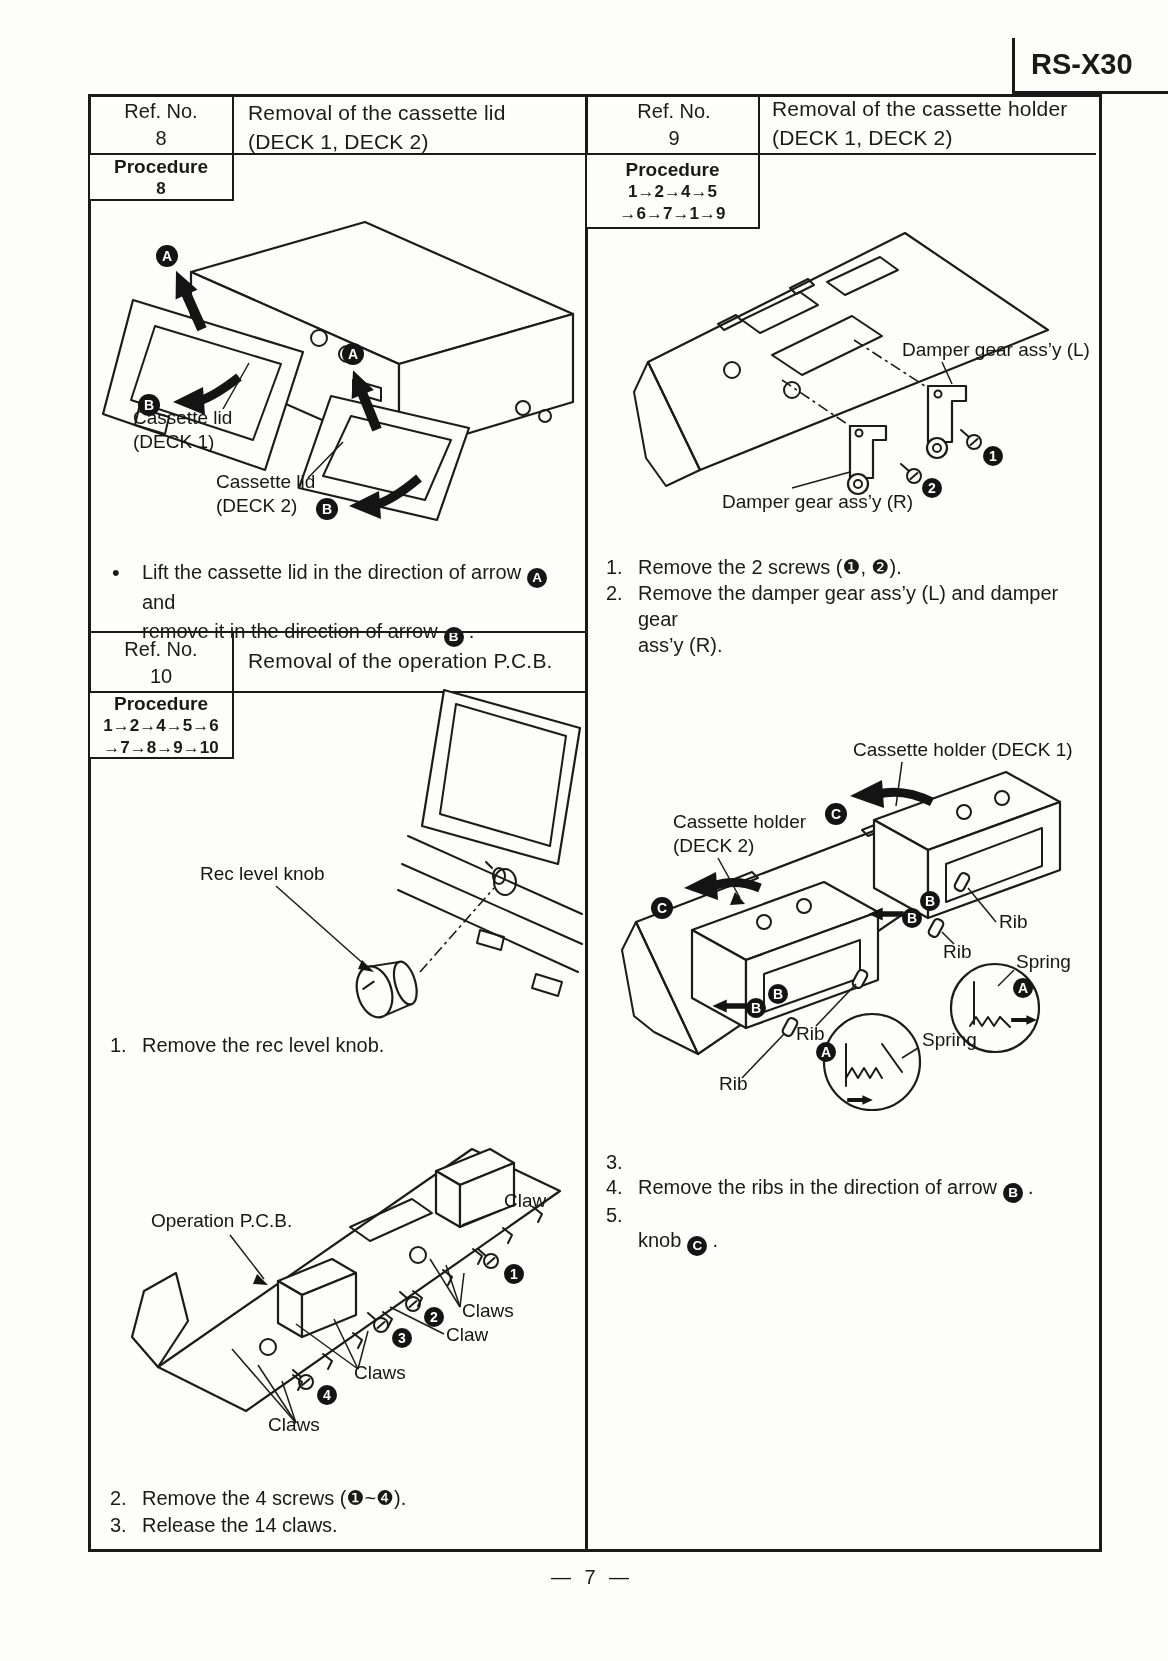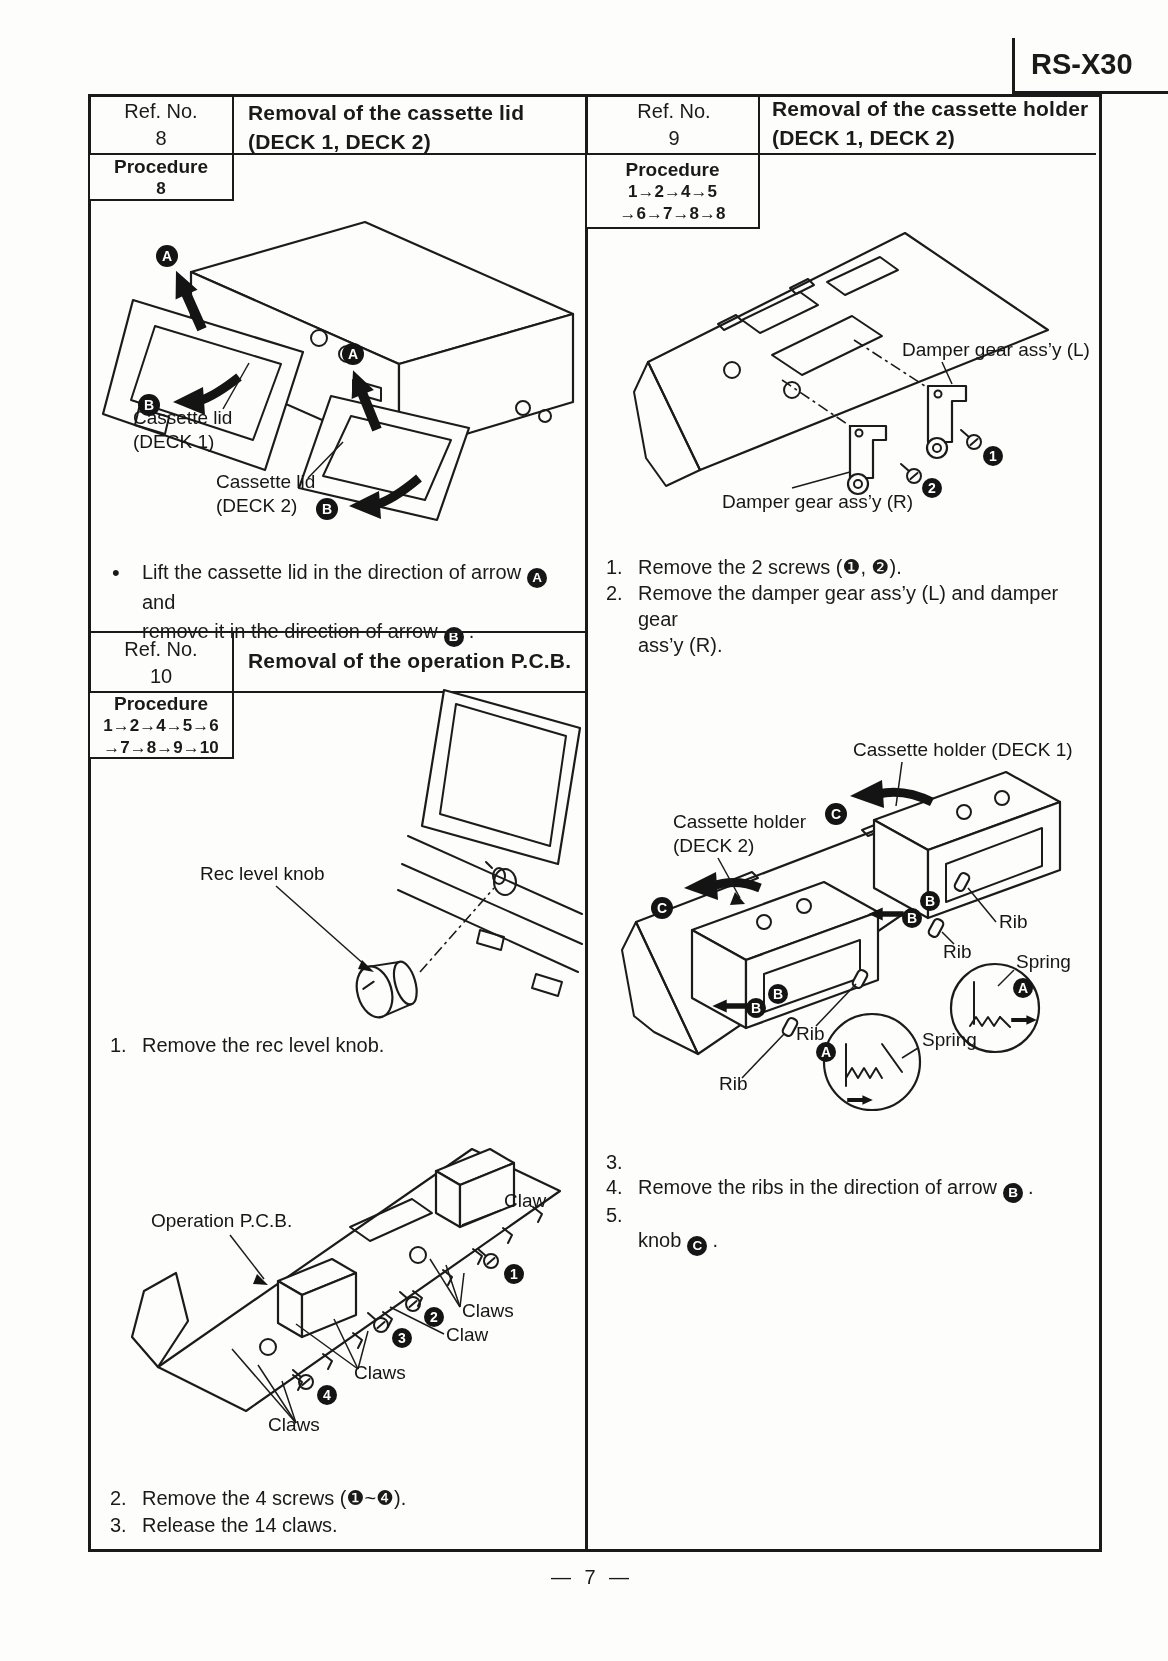--- a/index.html
+++ b/index.html
@@ -4,21 +4,21 @@
 <style>
   html,body{margin:0;padding:0;background:#e8e8e6;}
   .page{position:relative;width:1168px;height:1661px;background:#fdfdfc;overflow:hidden;
         font-family:"Liberation Sans","DejaVu Sans",sans-serif;color:#1a1a1a;}
   .hline{position:absolute;background:#1a1a1a;height:2px;}
   .vline{position:absolute;background:#1a1a1a;width:2px;}
   .frame{position:absolute;border:3px solid #1a1a1a;}
   .model-tab{position:absolute;border-left:3px solid #1a1a1a;border-bottom:3px solid #1a1a1a;
              display:flex;align-items:center;padding-left:16px;font-weight:bold;font-size:29px;}
   .refcell{position:absolute;text-align:center;font-weight:normal;font-size:20px;line-height:27px;}
-  .hdr{position:absolute;font-weight:bold;font-size:21px;line-height:29px;letter-spacing:.2px;}
+  .hdr{position:absolute;font-weight:normal;font-size:21px;line-height:29px;letter-spacing:.2px;}
   .procbox{position:absolute;border-right:2px solid #1a1a1a;border-bottom:2px solid #1a1a1a;
            box-sizing:border-box;display:flex;flex-direction:column;justify-content:center;
            align-items:center;font-weight:bold;background:#fdfdfc;}
   .procbox .p1{font-size:19px;line-height:23px;}
   .procbox .p2{font-size:17px;line-height:22px;}
   .step-group{position:absolute;font-size:20px;line-height:26px;}
   .step{display:flex;}
   .step .num{width:32px;flex:none;}
   .bullet{position:absolute;display:flex;font-size:20px;line-height:29px;}
   .bullet .dot{width:30px;flex:none;font-size:22px;}
@@ -284,21 +284,21 @@
     <div>Ref. No.</div>
     <div>9</div>
   </div>
   <div class="hdr" style="left:772px;top:94px;">
     <div>Removal of the cassette holder</div>
     <div>(DECK 1, DECK 2)</div>
   </div>
   <div class="procbox" style="left:587px;top:155px;width:173px;height:74px;">
     <div class="p1">Procedure</div>
     <div class="p2">1→2→4→5</div>
-    <div class="p2">→6→7→8→8</div>
+    <div class="p2">→6→7→1→9</div>
   </div>
 
   <svg style="left:622px;top:220px;" width="480" height="315" viewBox="0 0 480 315">
     <g>
       <polygon class="face" points="26,142 283,13 426,110 78,250"></polygon>
       <polygon class="ln" points="26,142 12,172 24,238 44,266 78,250"></polygon>
       <polygon class="ln" points="120,100 178,72 196,85 138,113"></polygon>
       <polygon class="ln" points="205,62 258,37 276,50 223,75"></polygon>
       <polygon class="ln" points="150,135 230,96 260,116 180,155"></polygon>
       <circle class="ln" cx="110" cy="150" r="8"></circle>

